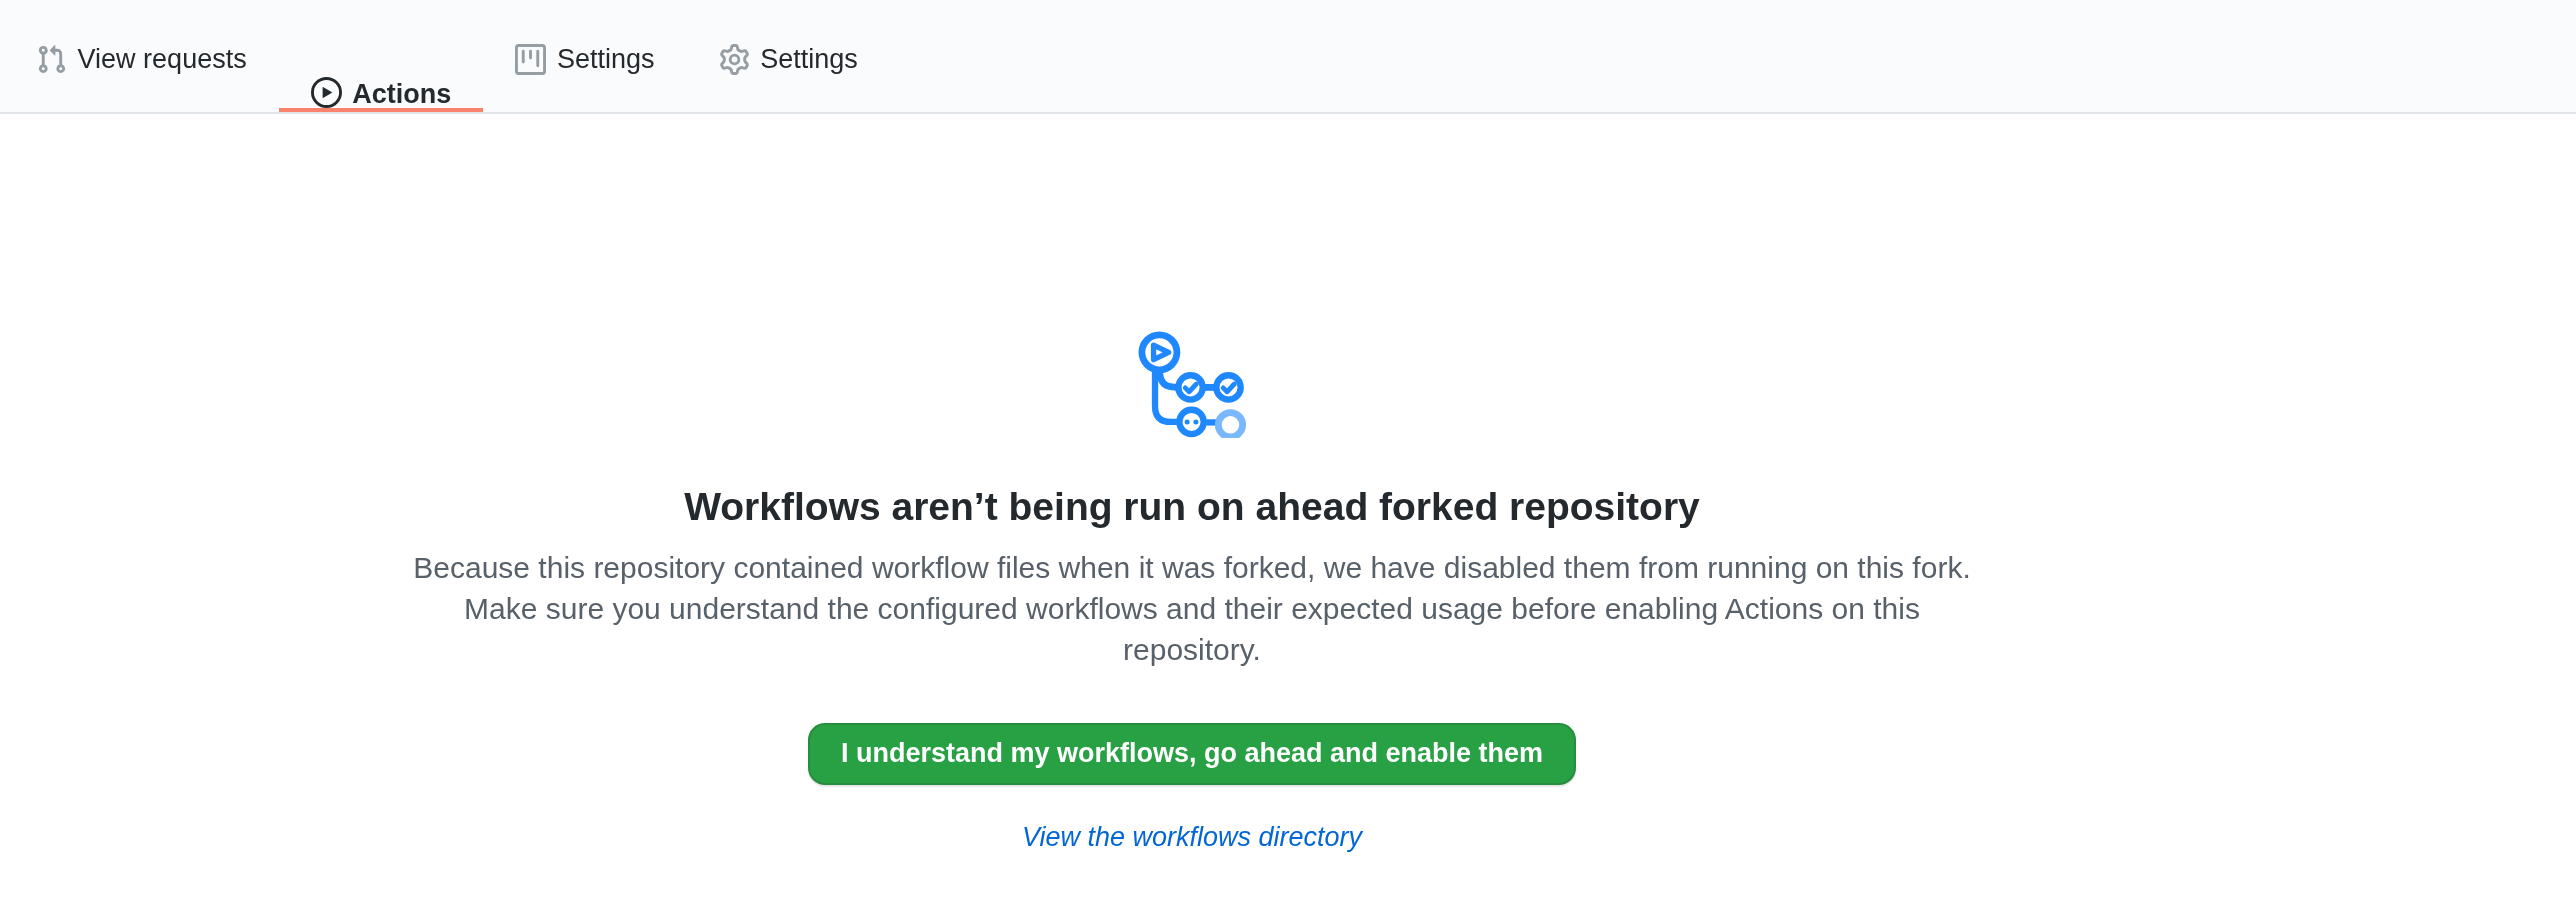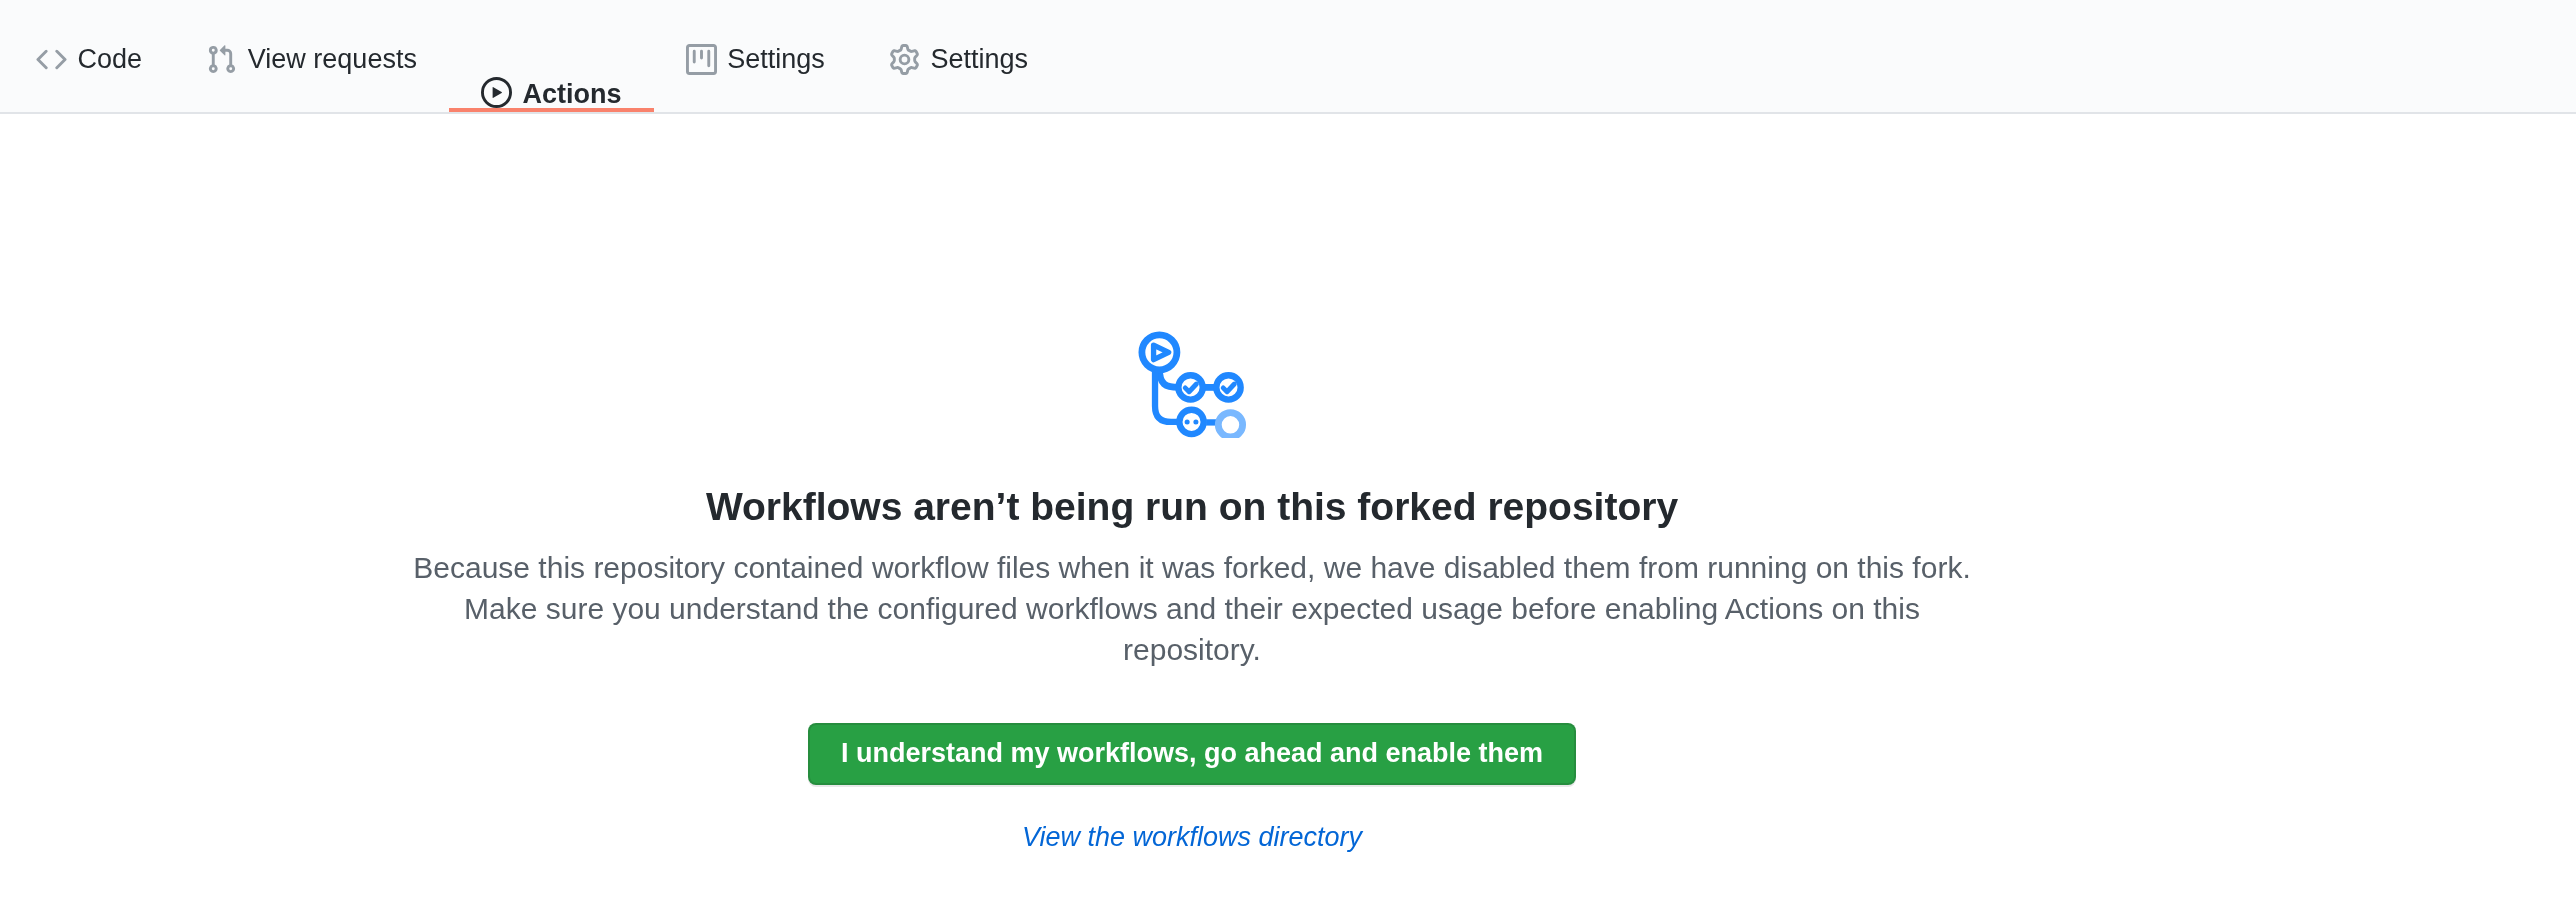--- a/index.html
+++ b/index.html
@@ -76,43 +76,37 @@
   .enable-btn {
     margin-top: 53px;
     height: 62px;
     padding: 0 31px;
     font-family: "Liberation Sans", sans-serif;
     font-size: 27px;
     font-weight: 700;
     color: #ffffff;
     background: #28a044;
     border: 2px solid rgba(27, 31, 35, 0.15);
-    border-radius: 8px;
+    border-radius: 17px;
     cursor: pointer;
     box-shadow: 0 2px 0 rgba(27, 31, 35, 0.1);
   }
   .workflows-link-row { margin-top: 37px; font-style: italic; }
   .workflows-link {
     font-size: 27px;
     color: #0366d6;
     text-decoration: none;
     cursor: pointer;
   }
 </style>
 </head>
 <body>
 
 <nav class="tabnav">
 
-  <div class="tab">
-    <svg class="octicon" viewBox="0 0 16 16" aria-hidden="true">
-      <path d="M4.72 3.22a.75.75 0 0 1 1.06 1.06L2.06 8l3.72 3.72a.75.75 0 1 1-1.06 1.06L.47 8.53a.75.75 0 0 1 0-1.06l4.25-4.25Zm6.56 0a.75.75 0 1 0-1.06 1.06L13.94 8l-3.72 3.72a.75.75 0 1 0 1.06 1.06l4.25-4.25a.75.75 0 0 0 0-1.06l-4.25-4.25Z"></path>
-    </svg>
-    <span>Code</span>
-  </div>
 
   <div class="tab">
     <svg class="octicon" viewBox="0 0 16 16" aria-hidden="true">
       <path d="M1.5 3.25a2.25 2.25 0 1 1 3 2.122v5.256a2.251 2.251 0 1 1-1.5 0V5.372A2.25 2.25 0 0 1 1.5 3.25Zm5.677-.177L9.573.677A.25.25 0 0 1 10 .854V2.5h1A2.5 2.5 0 0 1 13.5 5v5.628a2.251 2.251 0 1 1-1.5 0V5a1 1 0 0 0-1-1h-1v1.646a.25.25 0 0 1-.427.177L7.177 3.427a.25.25 0 0 1 0-.354ZM3.75 2.5a.75.75 0 1 0 0 1.5.75.75 0 0 0 0-1.5Zm0 9.5a.75.75 0 1 0 0 1.5.75.75 0 0 0 0-1.5Zm8.25.75a.75.75 0 1 0 1.5 0 .75.75 0 0 0-1.5 0Z"></path>
     </svg>
     <span>View requests</span>
   </div>
 
   <div class="tab active">
     <svg class="octicon" viewBox="0 0 16 16" aria-hidden="true">
@@ -155,21 +149,21 @@
     <circle cx="93" cy="60" r="12.5" stroke="#2088ff" stroke-width="6.5" fill="#ffffff"></circle>
     <path d="M87.5 60.5 L91.5 64.5 L99 56.5" stroke="#2088ff" stroke-width="5" stroke-linecap="round" stroke-linejoin="round" fill="none"></path>
 
     <circle cx="55" cy="95.5" r="12.5" stroke="#2088ff" stroke-width="6.5" fill="#ffffff"></circle>
     <circle cx="50.5" cy="95.5" r="2.6" fill="#2088ff"></circle>
     <circle cx="59.5" cy="95.5" r="2.6" fill="#2088ff"></circle>
 
     <circle cx="95" cy="98.5" r="12.5" stroke="#79b8ff" stroke-width="7" fill="#ffffff"></circle>
   </svg>
 
-  <h3 class="blank-title">Workflows aren’t being run on this forked repository</h3>
+  <h3 class="blank-title">Workflows aren’t being run on ahead forked repository</h3>
 
   <p class="blank-desc">Because this repository contained workflow files when it was forked, we have disabled them from running on this fork. Make sure you understand the configured workflows and their expected usage before enabling Actions on this repository.</p>
 
   <div>
     <button class="enable-btn">I understand my workflows, go ahead and enable them</button>
   </div>
 
   <div class="workflows-link-row">
     <a class="workflows-link">View the workflows directory</a>
   </div>

